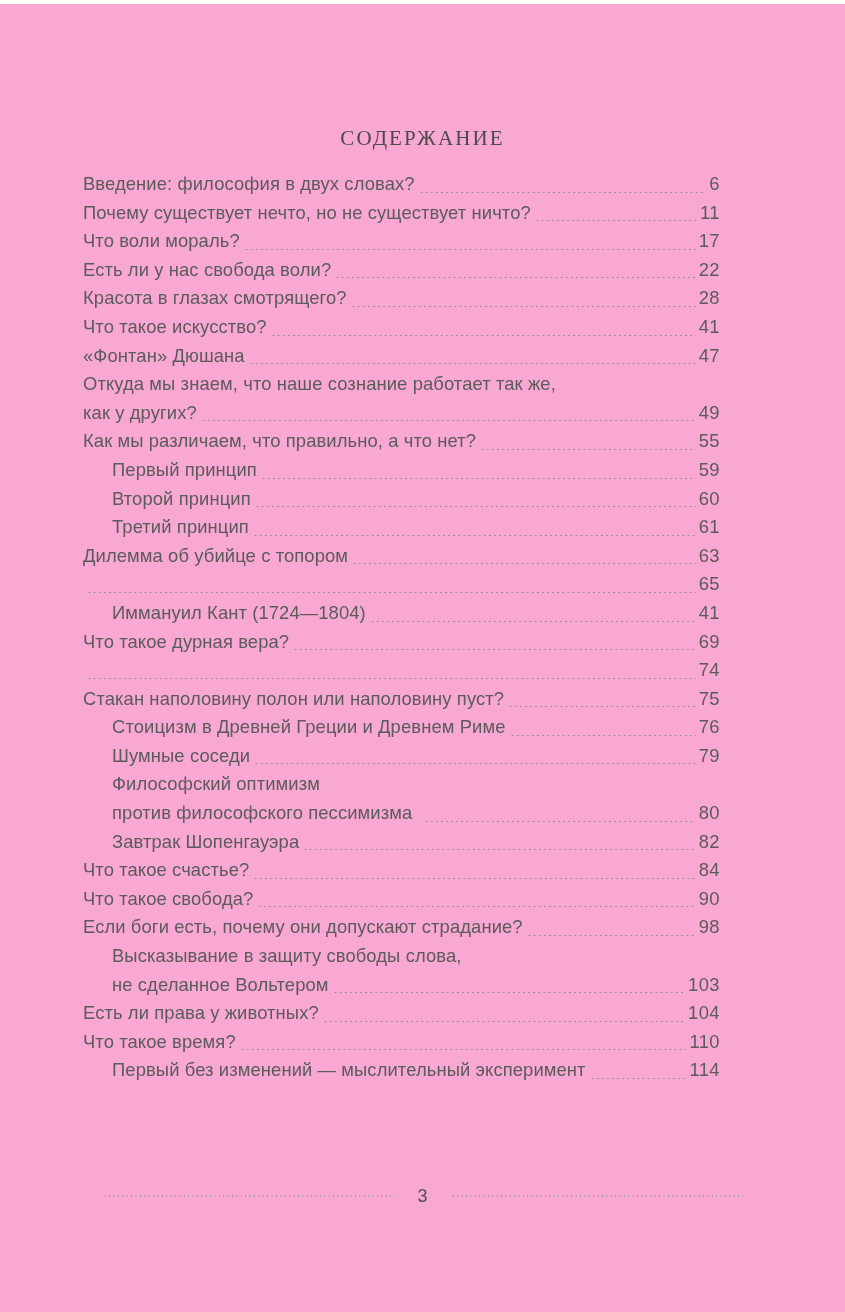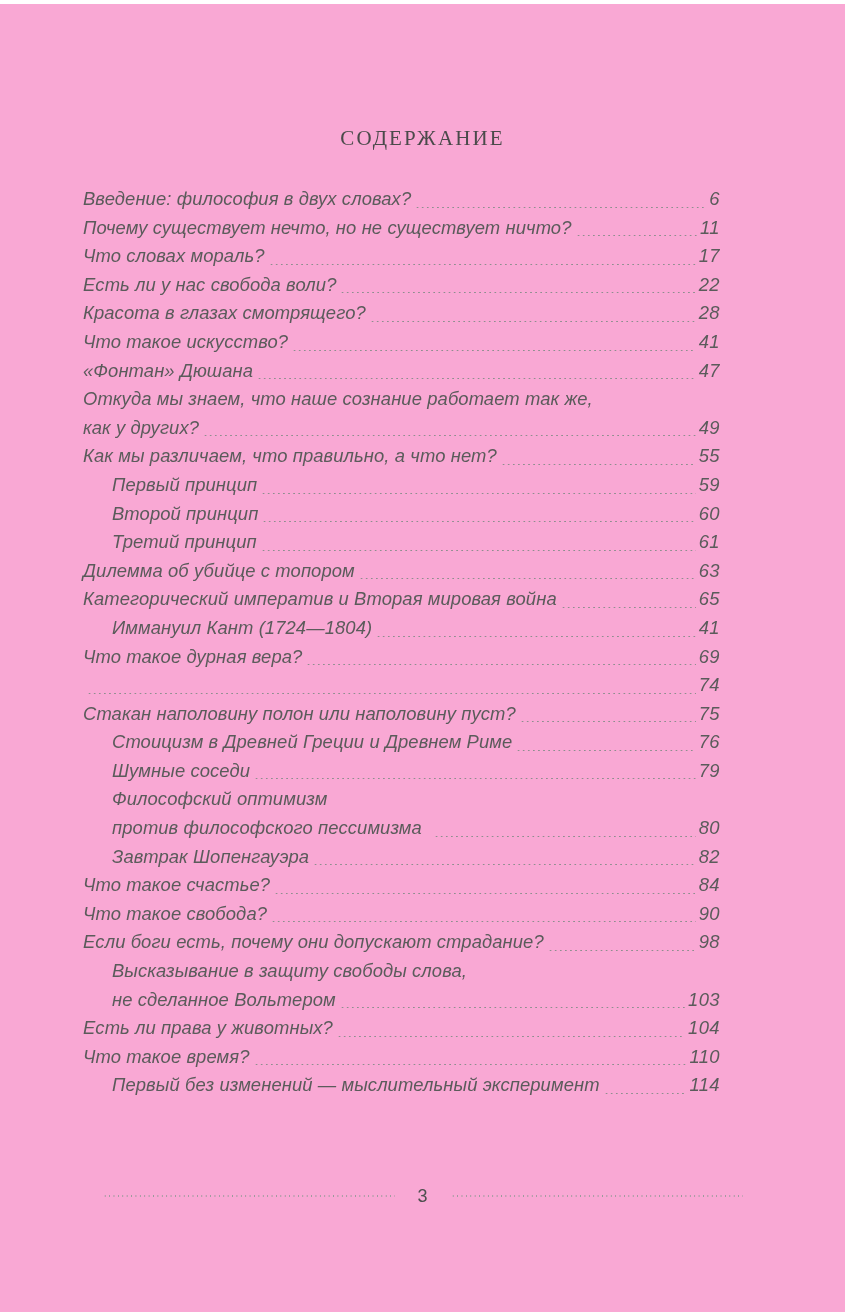--- a/index.html
+++ b/index.html
@@ -30,24 +30,23 @@
     font-size: 21px;
     font-weight: 400;
     letter-spacing: 2.1px;
     color: #4a4a4a;
     line-height: 1;
   }
 
   
   .toc-list {
     position: absolute;
-    top: 181px;
+    top: 166px;
     left: 83px;
     width: 637px;       
-    font-style: italic;
   }
 
   .toc-entry {
     display: flex;
     align-items: baseline;
     width: 100%;
     height: 28.6px;
     font-size: 18.4px;
     font-weight: 400;
     color: #5b5b5b;
@@ -140,21 +139,21 @@
         <span class="entry-label">Введение: философия в двух словах?</span>
         <span class="leader"></span>
         <span class="entry-page">6</span>
       </div>
       <div class="toc-entry">
         <span class="entry-label">Почему существует нечто, но не существует ничто?</span>
         <span class="leader"></span>
         <span class="entry-page">11</span>
       </div>
       <div class="toc-entry">
-        <span class="entry-label">Что словах мораль?</span>
+        <span class="entry-label">Что воли мораль?</span>
         <span class="leader"></span>
         <span class="entry-page">17</span>
       </div>
       <div class="toc-entry">
         <span class="entry-label">Есть ли у нас свобода воли?</span>
         <span class="leader"></span>
         <span class="entry-page">22</span>
       </div>
       <div class="toc-entry">
         <span class="entry-label">Красота в глазах смотрящего?</span>
@@ -198,21 +197,20 @@
         <span class="entry-label">Третий принцип</span>
         <span class="leader"></span>
         <span class="entry-page">61</span>
       </div>
       <div class="toc-entry">
         <span class="entry-label">Дилемма об убийце с топором</span>
         <span class="leader"></span>
         <span class="entry-page">63</span>
       </div>
       <div class="toc-entry">
-        <span class="entry-label">Категорический императив и Вторая мировая война</span>
         <span class="leader"></span>
         <span class="entry-page">65</span>
       </div>
       <div class="toc-entry indent">
         <span class="entry-label">Иммануил Кант (1724—1804)</span>
         <span class="leader"></span>
         <span class="entry-page">41</span>
       </div>
       <div class="toc-entry">
         <span class="entry-label">Что такое дурная вера?</span>

